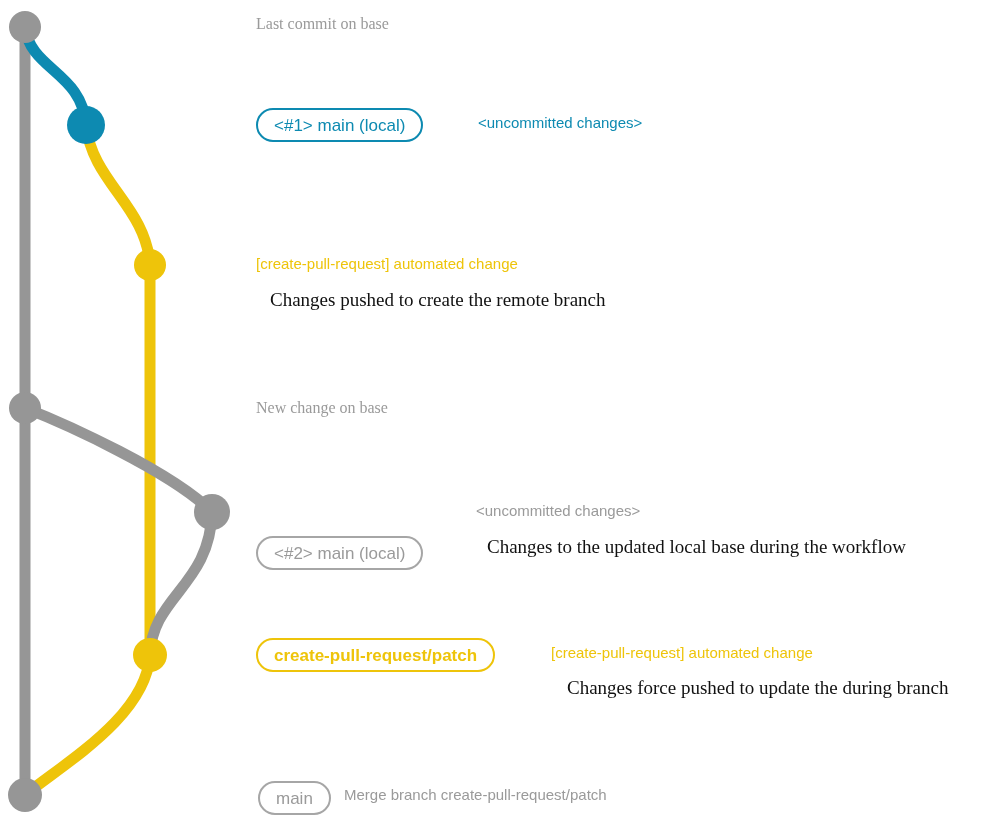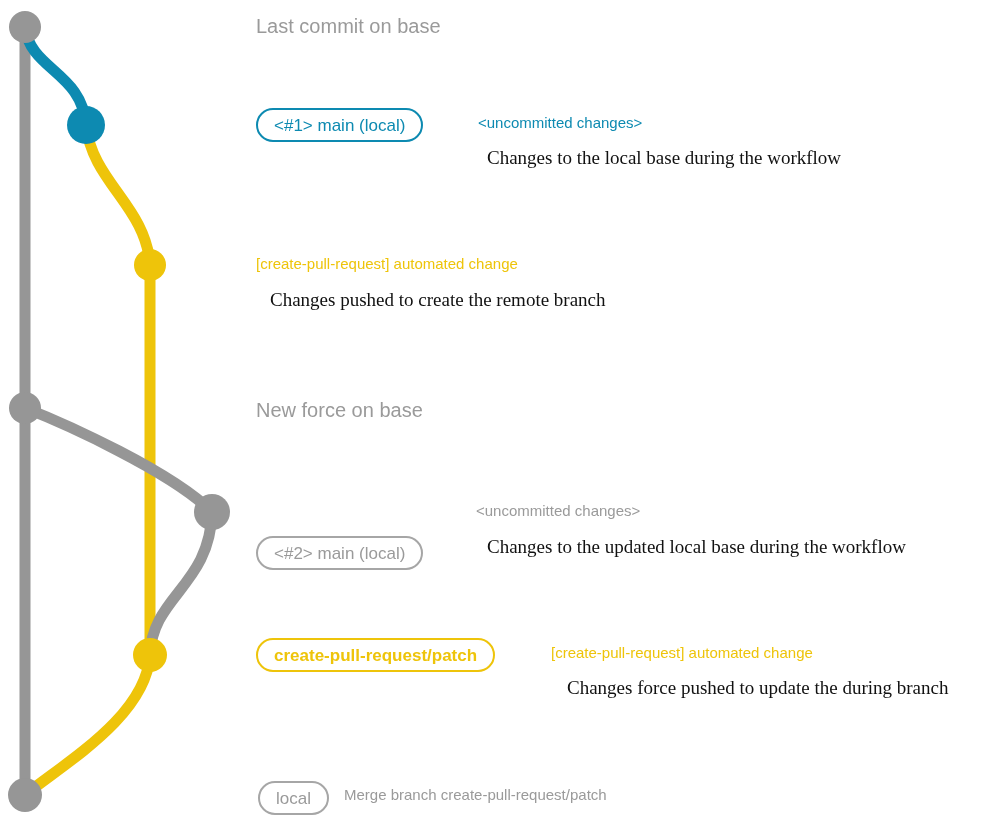--- a/index.html
+++ b/index.html
@@ -29,22 +29,22 @@
     position: absolute;
     left: 0;
     top: 0;
     width: 981px;
     height: 827px;
   }
 
   
   .caption {
     position: absolute;
-    font-family: Liberation Sans, sans-serif;
-    font-size: 20px;
+    font-family: Liberation Serif, serif;
+    font-size: 16px;
     color: #9a9a9a;
     white-space: nowrap;
     line-height: 1;
   }
 
   
   .badge {
     position: absolute;
     display: inline-flex;
     align-items: center;
@@ -116,32 +116,31 @@
     <circle cx="150" cy="655" r="17" fill="#eec40a"></circle>
     <circle cx="25" cy="795" r="17" fill="#969696"></circle>
   </svg>
 
   <div class="overlay">
 
     <div class="caption" style="left:256px; top:16px;">Last commit on base</div>
 
     <div class="badge blue" style="left:256px; top:108px;">&lt;#1&gt; main (local)</div>
     <div class="subject blue" style="left:478px; top:115px;">&lt;uncommitted changes&gt;</div>
-    <div class="note" style="left:487px; top:148px;">Changes to the local base during the workflow</div>
 
     <div class="subject yellow" style="left:256px; top:256px;">[create-pull-request] automated change</div>
     <div class="note" style="left:270px; top:290px;">Changes pushed to create the remote branch</div>
 
-    <div class="caption" style="left:256px; top:400px;">New force on base</div>
+    <div class="caption" style="left:256px; top:400px;">New change on base</div>
 
     <div class="badge gray" style="left:256px; top:496px;margin-top:40px;">&lt;#2&gt; main (local)</div>
     <div class="subject gray" style="left:476px; top:503px;">&lt;uncommitted changes&gt;</div>
     <div class="note" style="left:487px; top:537px;">Changes to the updated local base during the workflow</div>
 
     <div class="badge yellow" style="left:256px; top:638px;font-weight:bold;">create-pull-request/patch</div>
     <div class="subject yellow" style="left:551px; top:645px;">[create-pull-request] automated change</div>
     <div class="note" style="left:567px; top:678px;">Changes force pushed to update the during branch</div>
 
-    <div class="badge gray" style="left:258px; top:781px;">local</div>
+    <div class="badge gray" style="left:258px; top:781px;">main</div>
     <div class="subject gray" style="left:344px; top:787px;">Merge branch create-pull-request/patch</div>
 
   </div>
 </div>
 
 </body></html>

